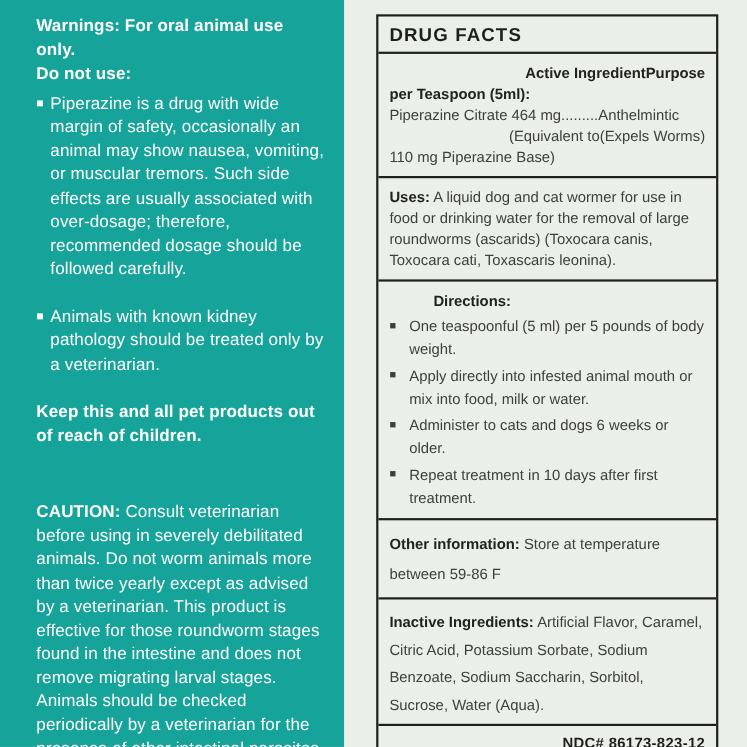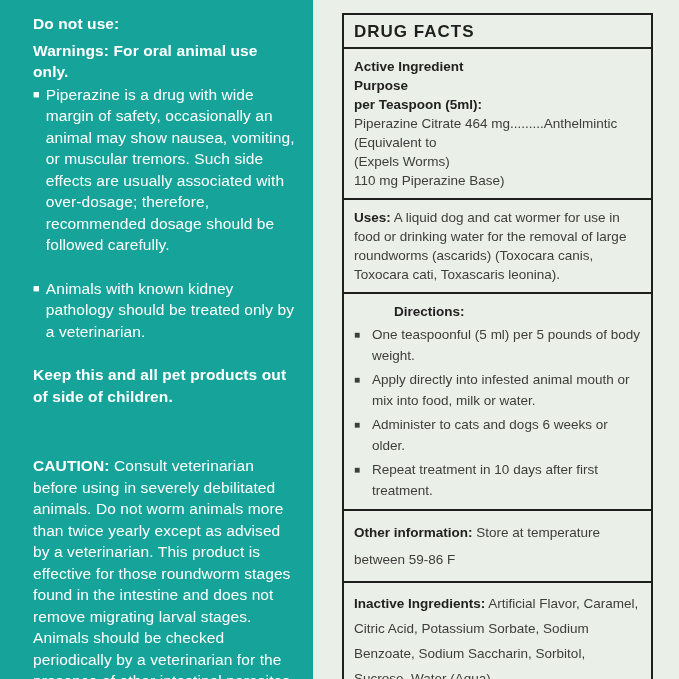--- a/index.html
+++ b/index.html
@@ -39,55 +39,55 @@
     color: var(--box_text, #3E3E3C);
     font-size: 13.5px; line-height: 19px;
   }
   .df-title {
     padding: 7px 10px 6px 10px;
     font-weight: bold; font-size: 17px; letter-spacing: 1px;
     color: var(--ink, #1F1F1D);
   }
   .df-section { border-top: 2px solid var(--ink, #1F1F1D); padding: 8px 10px; }
   .b { font-weight: bold; color: var(--bold_text, #222220); }
-  .df-row { display: flex; justify-content: flex-end; flex-direction: column; }
+  .df-row { display: flex; justify-content: flex-end; }
 
   .df-directions .dir-label { margin-bottom: 2px; padding-left: 40px; }
   .dir-item { display: flex; line-height: 21px; margin-top: 3px; }
   .dir-marker { font-size: 10px; line-height: 21px; margin-right: 12px; flex: 0 0 auto; }
 
   .df-other { line-height: 27px; }
   .df-inactive { line-height: 25px; padding-bottom: 5px; }
   .df-ndc {
     text-align: right; font-weight: bold; color: var(--ink, #1F1F1D);
     padding: 6px 10px 7px 10px; letter-spacing: 0.3px;
   }
 </style>
 </head>
 <body>
 
 <div class="page">
 
   <div class="left-panel">
+    <p class="lp-bold lp-head1">Warnings: For oral animal use only.</p>
     <p class="lp-bold lp-head2">Do not use:</p>
-    <p class="lp-bold lp-head1">Warnings: For oral animal use only.</p>
 
     <div class="lp-bullet">
       <span class="lp-marker">■</span>
       <span>Piperazine is a drug with wide margin of safety, occasionally an animal may show nausea, vomiting, or muscular tremors. Such side effects are usually associated with over-dosage; therefore, recommended dosage should be followed carefully.</span>
     </div>
 
     <div class="lp-gap"></div>
 
     <div class="lp-bullet">
       <span class="lp-marker">■</span>
       <span>Animals with known kidney pathology should be treated only by a veterinarian.</span>
     </div>
 
-    <p class="lp-bold lp-keep">Keep this and all pet products out of side of children.</p>
+    <p class="lp-bold lp-keep">Keep this and all pet products out of reach of children.</p>
 
     <p class="lp-caution"><span class="lp-bold">CAUTION:</span> <span>Consult veterinarian before using in severely debilitated animals. Do not worm animals more than twice yearly except as advised by a veterinarian.  This product is effective for those roundworm stages found in the intestine and does not remove migrating larval stages.  Animals should be checked periodically by a veterinarian for the presence of other intestinal parasites.</span></p>
   </div>
 
   <div class="right-panel">
     <div class="df-box">
 
       <div class="df-title">DRUG FACTS</div>
 
       <div class="df-section">

